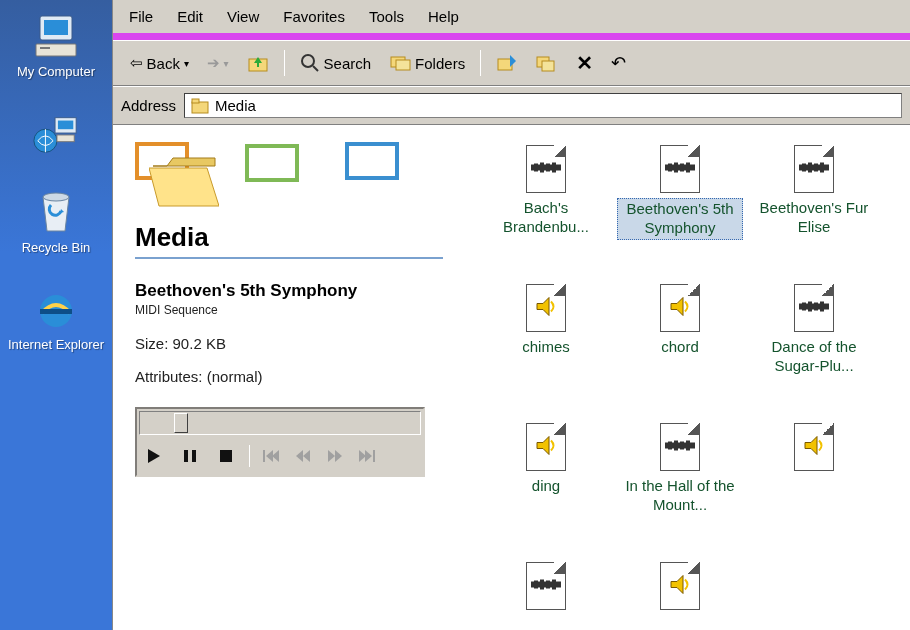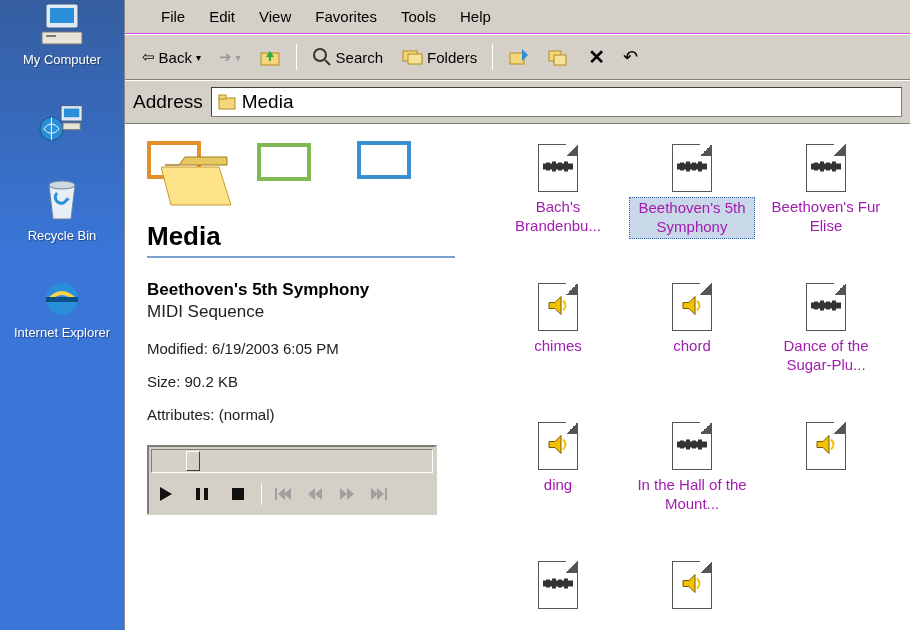--- a/index.html
+++ b/index.html
@@ -7,26 +7,26 @@
     font-family: Tahoma, Verdana, sans-serif;
     font-size: 11px;
     background: #3a76d8;
     width: 910px;
     height: 630px;
     overflow: hidden;
     display: flex;
   }
   
   .desktop {
-    width: 124px;
+    width: 112px;
     background: linear-gradient(to bottom, #355ea0 0%, #3a76d8 40%, #3a76d8 100%);
     display: flex;
     flex-direction: column;
     align-items: center;
-    padding-top: 0;
+    padding-top: 12px;
     gap: 30px;
     color: #fff;
   }
   .desktop-icon {
     display: flex;
     flex-direction: column;
     align-items: center;
     cursor: pointer;
     text-align: center;
     gap: 4px;
@@ -45,23 +45,23 @@
   .window {
     flex: 1;
     background: #d4d0c8;
     display: flex;
     flex-direction: column;
     border-left: 1px solid #888;
   }
   .menubar {
     display: flex;
     gap: 24px;
-    padding: 8px 20px 8px 36px;
+    padding: 8px 20px 8px 16px;
     background: #d4d0c8;
-    border-bottom: 1px solid #d946ef;
+    border-bottom: 7px solid #d946ef;
     font-size: 15px;
   }
   .menubar div { cursor: default; }
   .toolbar {
     display: flex;
     align-items: center;
     gap: 4px;
     padding: 6px 10px;
     background: #d4d0c8;
     border-top: 1px solid #fff;
@@ -83,21 +83,21 @@
     margin: 0 4px;
   }
   .addressbar {
     display: flex;
     align-items: center;
     gap: 8px;
     padding: 6px 8px;
     background: #d4d0c8;
     border-top: 1px solid #fff;
     border-bottom: 1px solid #808080;
-    font-size: 19px;
+    font-size: 15px;
   }
   .addr-field {
     flex: 1;
     background: #fff;
     border: 1px solid #808080;
     border-top-color: #404040;
     border-left-color: #404040;
     padding: 3px 6px;
     display: flex;
     align-items: center;
@@ -142,21 +142,21 @@
     height: 2px;
     background: #7aa1cf;
     margin-bottom: 22px;
   }
   .sidepane .sel-name {
     font-size: 17px;
     font-weight: bold;
     margin-bottom: 2px;
   }
   .sidepane .sel-type {
-    font-size: 17px;
+    font-size: 12px;
     color: #222;
     margin-bottom: 18px;
   }
   .sidepane .meta {
     font-size: 15px;
     color: #222;
     margin-bottom: 16px;
   }
   
   .player {
@@ -210,21 +210,21 @@
     overflow: hidden;
   }
   .file {
     display: flex;
     flex-direction: column;
     align-items: center;
     gap: 4px;
     cursor: pointer;
     text-align: center;
     font-size: 15px;
-    color: #a21caf;
+    color: #14532d;
   }
   .file .glyph {
     width: 50px; height: 50px;
     display: flex; align-items: center; justify-content: center;
   }
   .file .label {
     padding: 1px 4px;
     max-width: 126px;
     line-height: 1.25;
   }
@@ -389,24 +389,20 @@
           <path d="M0 14 L58 14 L70 52 L10 52 Z" fill="#ffe38a" stroke="#c89a2a"></path>
         </svg>
       </div>
       <h1>Media</h1>
       <div class="rule"></div>
 
       <div class="sel-name">Beethoven's 5th Symphony</div>
       <div class="sel-type">MIDI Sequence</div>
 
       <div class="meta">
-        <span>Modified:</span>
-        <span>6/19/2003 6:05 PM</span>
-      </div>
-      <div class="meta">
         <span>Size:</span>
         <span>90.2 KB</span>
       </div>
       <div class="meta">
         <span>Attributes:</span>
         <span>(normal)</span>
       </div>
 
       <div class="player">
         <div class="track">

